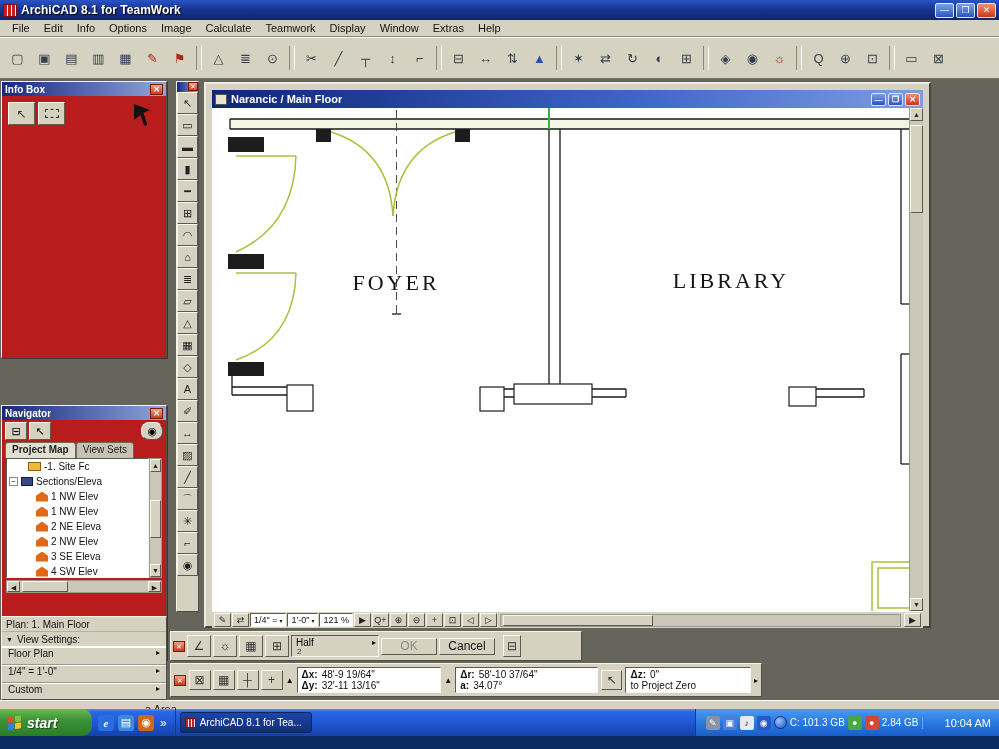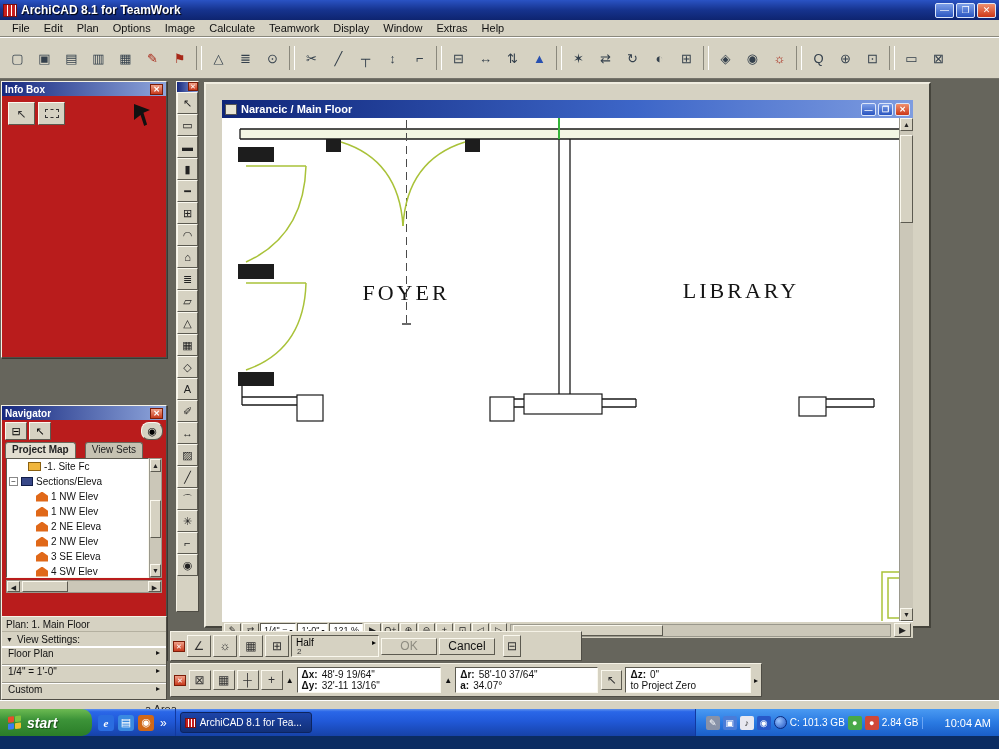--- a/index.html
+++ b/index.html
@@ -45,21 +45,21 @@
   .dash-rect { width:14px; height:9px; border:1px dashed #333; }
   .ib-arrow { position:absolute; right:16px; top:8px; }
 
   .navigator { left:1px; top:405px; width:166px; height:255px; }
   .nav-toolrow { height:22px; display:flex; align-items:center; padding:2px 3px; gap:2px; }
   .nbtn { width:22px; height:18px; display:flex; align-items:center; justify-content:center; font-size:11px;
     background:#d6d2c2; border:1px solid; border-color:#faf8ee #5c5a50 #5c5a50 #faf8ee; }
   .nbtn.right { margin-left:auto; border-radius:8px; }
   .tabs { display:flex; padding-left:3px; height:16px; }
   .tab { padding:1px 6px; font-size:10px; border:1px solid #6a685c; border-bottom:none; background:#c6c2b2;
-    border-radius:3px 3px 0 0; margin-right:9px; color:#222; }
+    border-radius:3px 3px 0 0; margin-right:0; color:#222; }
   .tab.active { background:#e2ded0; position:relative; top:0; font-weight:bold; }
   .tree-wrap { margin:0 4px; display:flex; height:120px; }
   .tree { flex:1; background:#fff; border:1px solid; border-color:#5c5a50 #faf8ee #faf8ee #5c5a50; overflow:hidden; }
   .t-row { height:15px; display:flex; align-items:center; gap:3px; font-size:10px; color:#111; white-space:nowrap; }
   .t-row.i0 { padding-left:2px; }
   .t-row.i1 { padding-left:18px; }
   .t-row.i2 { padding-left:26px; }
   .t-exp:not(:empty) { width:9px; height:9px; border:1px solid #888; font-size:8px; line-height:7px; text-align:center; background:#fff; }
   .t-ico { display:inline-block; }
   .t-ico.folder { width:13px; height:9px; background:#f0b63e; border:1px solid #8a6010; }
@@ -89,21 +89,21 @@
   .toolpal { position:absolute; left:176px; top:81px; width:23px; height:531px; background:#d6d2c2;
     border:1px solid; border-color:#f5f2e6 #4f4d45 #4f4d45 #f5f2e6; }
   .tp-head { height:10px; display:flex; justify-content:flex-end; background:linear-gradient(90deg,#16287e,#8fa6dc); }
   .tp-close { width:10px; height:9px; font-size:7px; line-height:8px; text-align:center; color:#fff;
     background:linear-gradient(180deg,#f0a088,#c83a1c); border:1px solid #7c1c08; }
   .tool-btn { width:21px; height:22px; display:flex; align-items:center; justify-content:center; font-size:11px; color:#222;
     background:#d6d2c2; border:1px solid; border-color:#faf8ee #5c5a50 #5c5a50 #faf8ee; }
 
   
   .docwin { position:absolute; left:204px; top:82px; width:727px; height:546px; background:#d6d2c2;
-    border:2px solid; border-color:#f0ede0 #45443c #45443c #f0ede0; padding:16px; }
+    border:2px solid; border-color:#f0ede0 #45443c #45443c #f0ede0; padding:6px; }
   .doc-title { height:18px; background:linear-gradient(90deg,#0f2578,#3d66c8 60%,#7e9ce0); color:#fff;
     display:flex; align-items:center; padding:0 3px; font-size:11px; font-weight:bold; }
   .doc-ic { width:12px; height:11px; background:#e8e4d4; border:1px solid #555; margin-right:4px; }
   .doc-title .winbtns .wbtn { width:15px; height:13px; line-height:11px; font-size:8px; }
   .doc-body { display:flex; height:503px; }
   .canvas { flex:1; background:#fff; position:relative; overflow:hidden; }
   .doc-vscroll { width:14px; background:#cbc7b8; border-left:1px solid #9a988c; display:flex; flex-direction:column; }
   .docbar { height:17px; background:#d6d2c2; display:flex; align-items:center; gap:1px; padding:0 2px; border-top:1px solid #fff; }
   .db-btn { width:17px; height:14px; display:flex; align-items:center; justify-content:center; font-size:9px; color:#222;
     background:#d6d2c2; border:1px solid; border-color:#faf8ee #5c5a50 #5c5a50 #faf8ee; }
@@ -187,21 +187,21 @@
         <span class="wbtn">—</span>
         <span class="wbtn">❐</span>
         <span class="wbtn close">✕</span>
       </span>
     </div>
 
     <div class="menubar">
 
     <span class="menu-item">File</span>
         <span class="menu-item">Edit</span>
-        <span class="menu-item">Plan</span>
+        <span class="menu-item">Info</span>
         <span class="menu-item">Options</span>
         <span class="menu-item">Image</span>
         <span class="menu-item">Calculate</span>
         <span class="menu-item">Teamwork</span>
         <span class="menu-item">Display</span>
         <span class="menu-item">Window</span>
         <span class="menu-item">Extras</span>
         <span class="menu-item">Help</span>
       </div>
 

